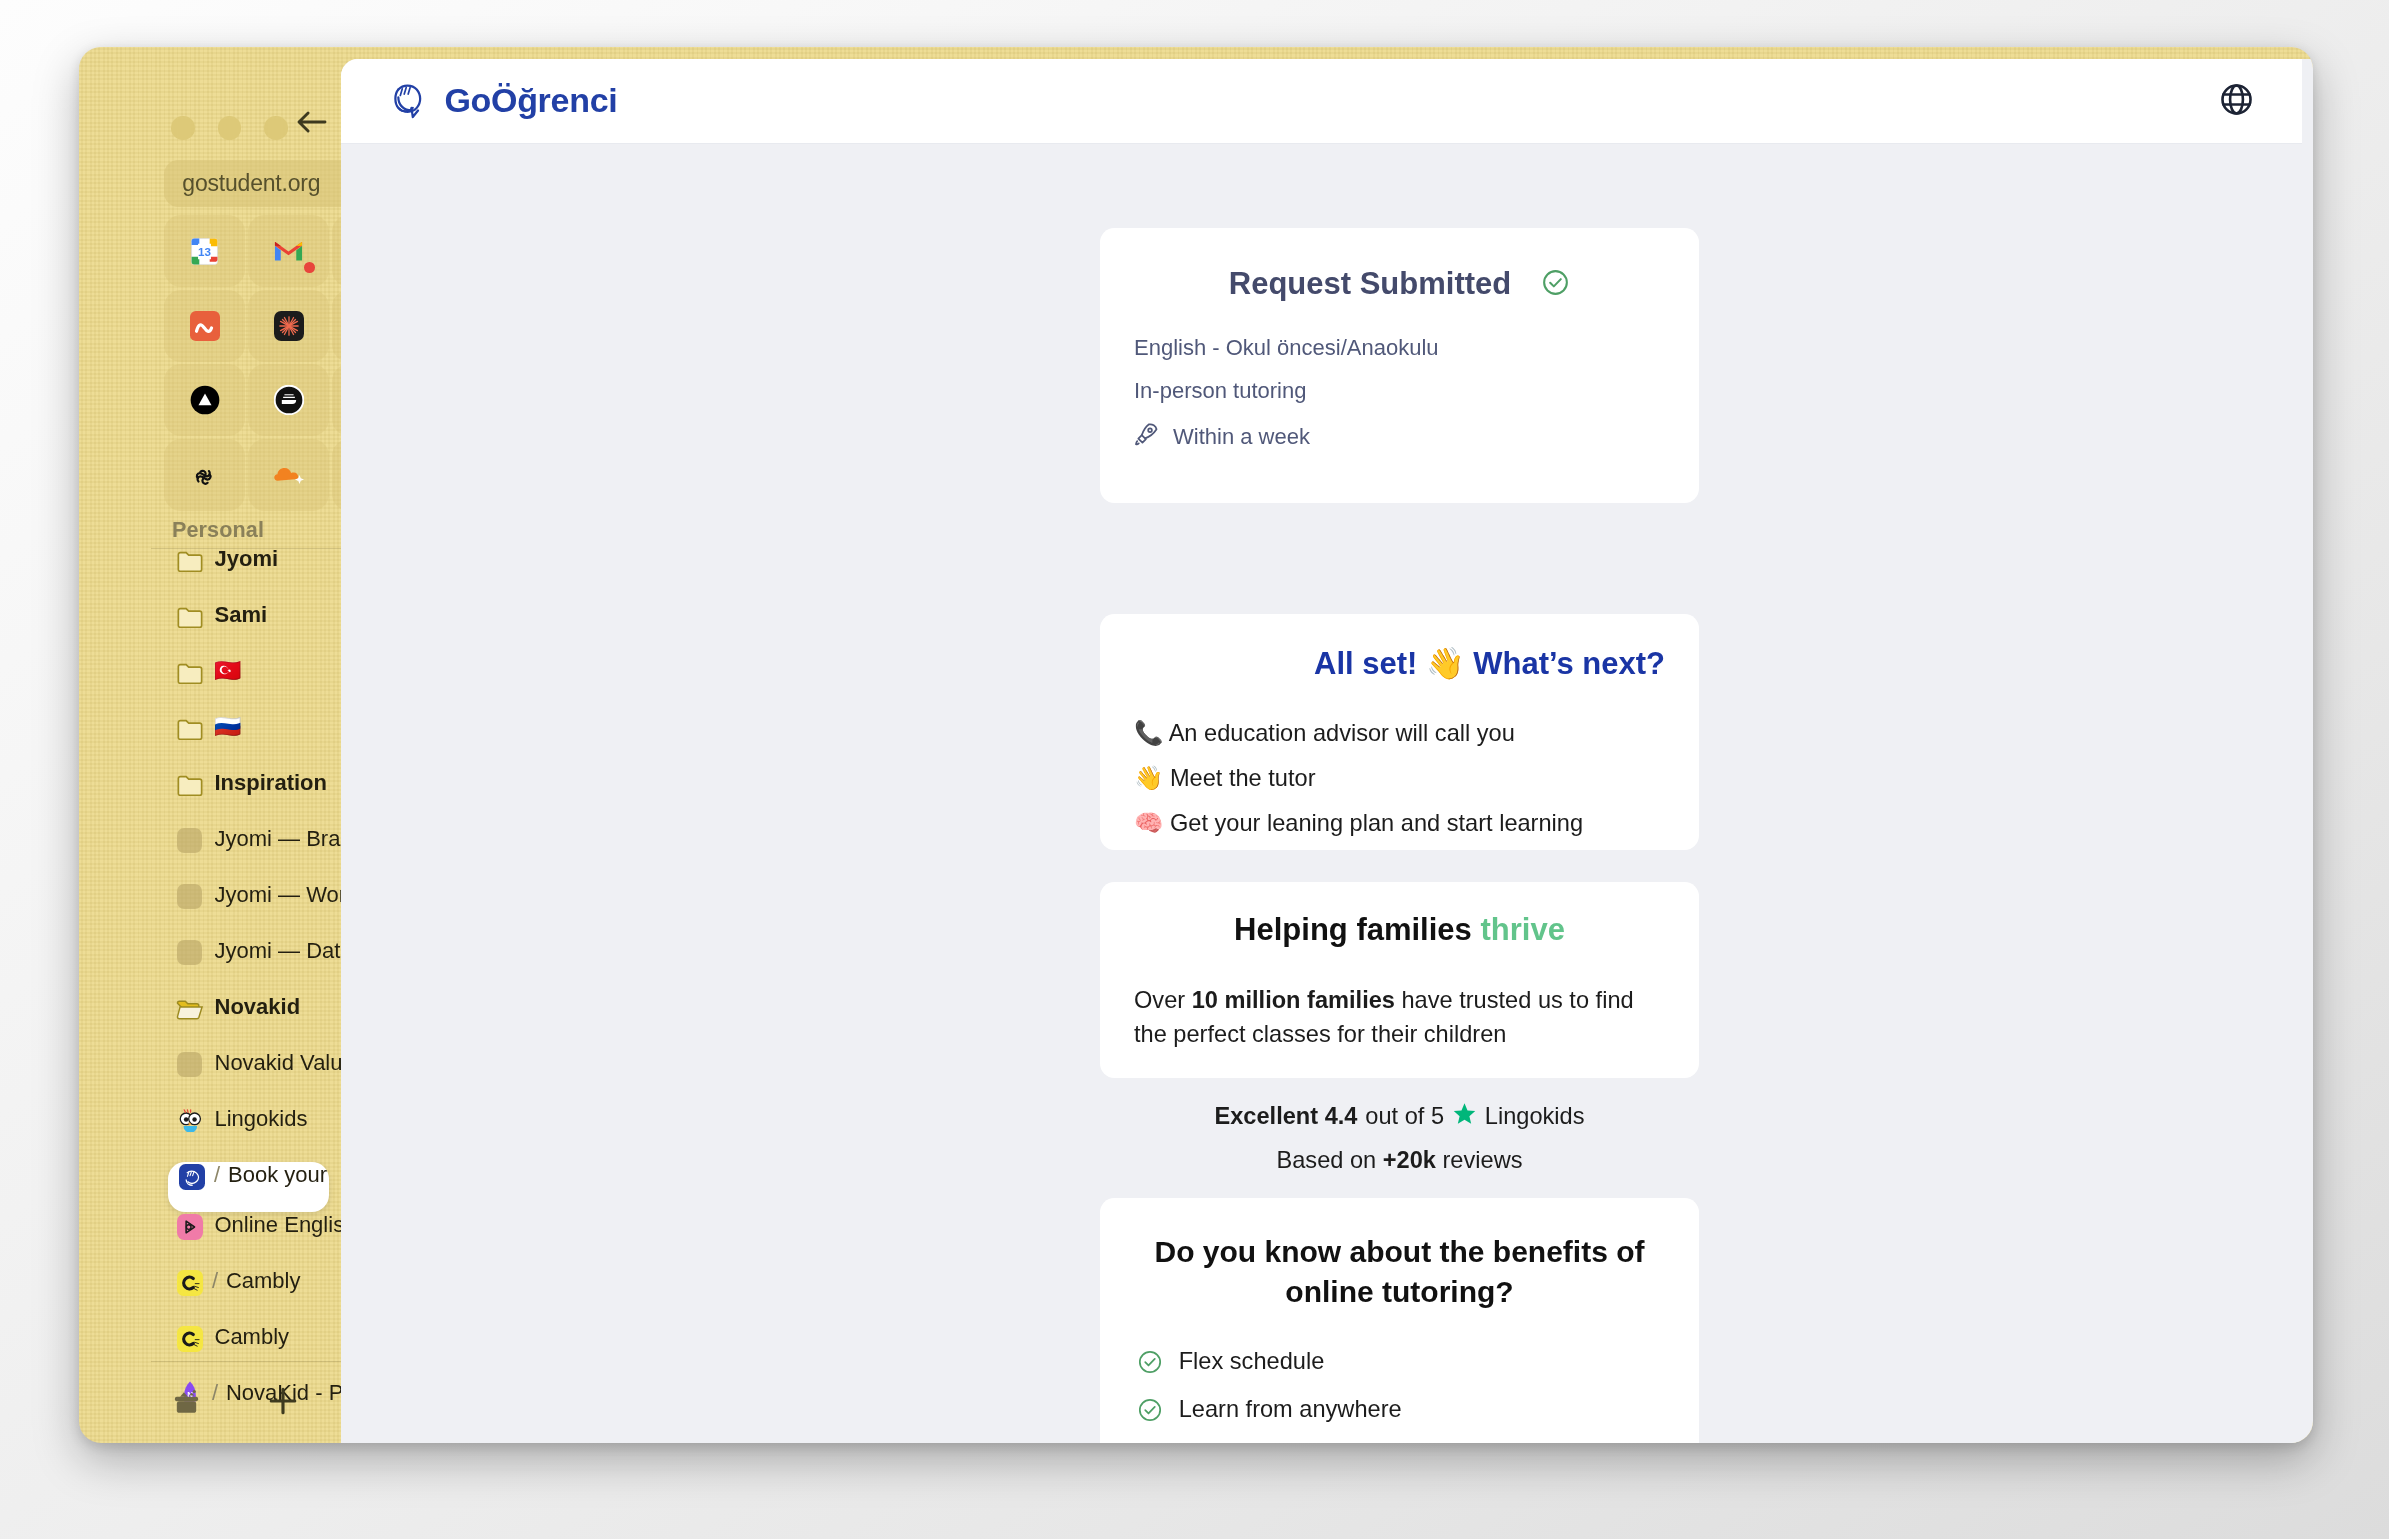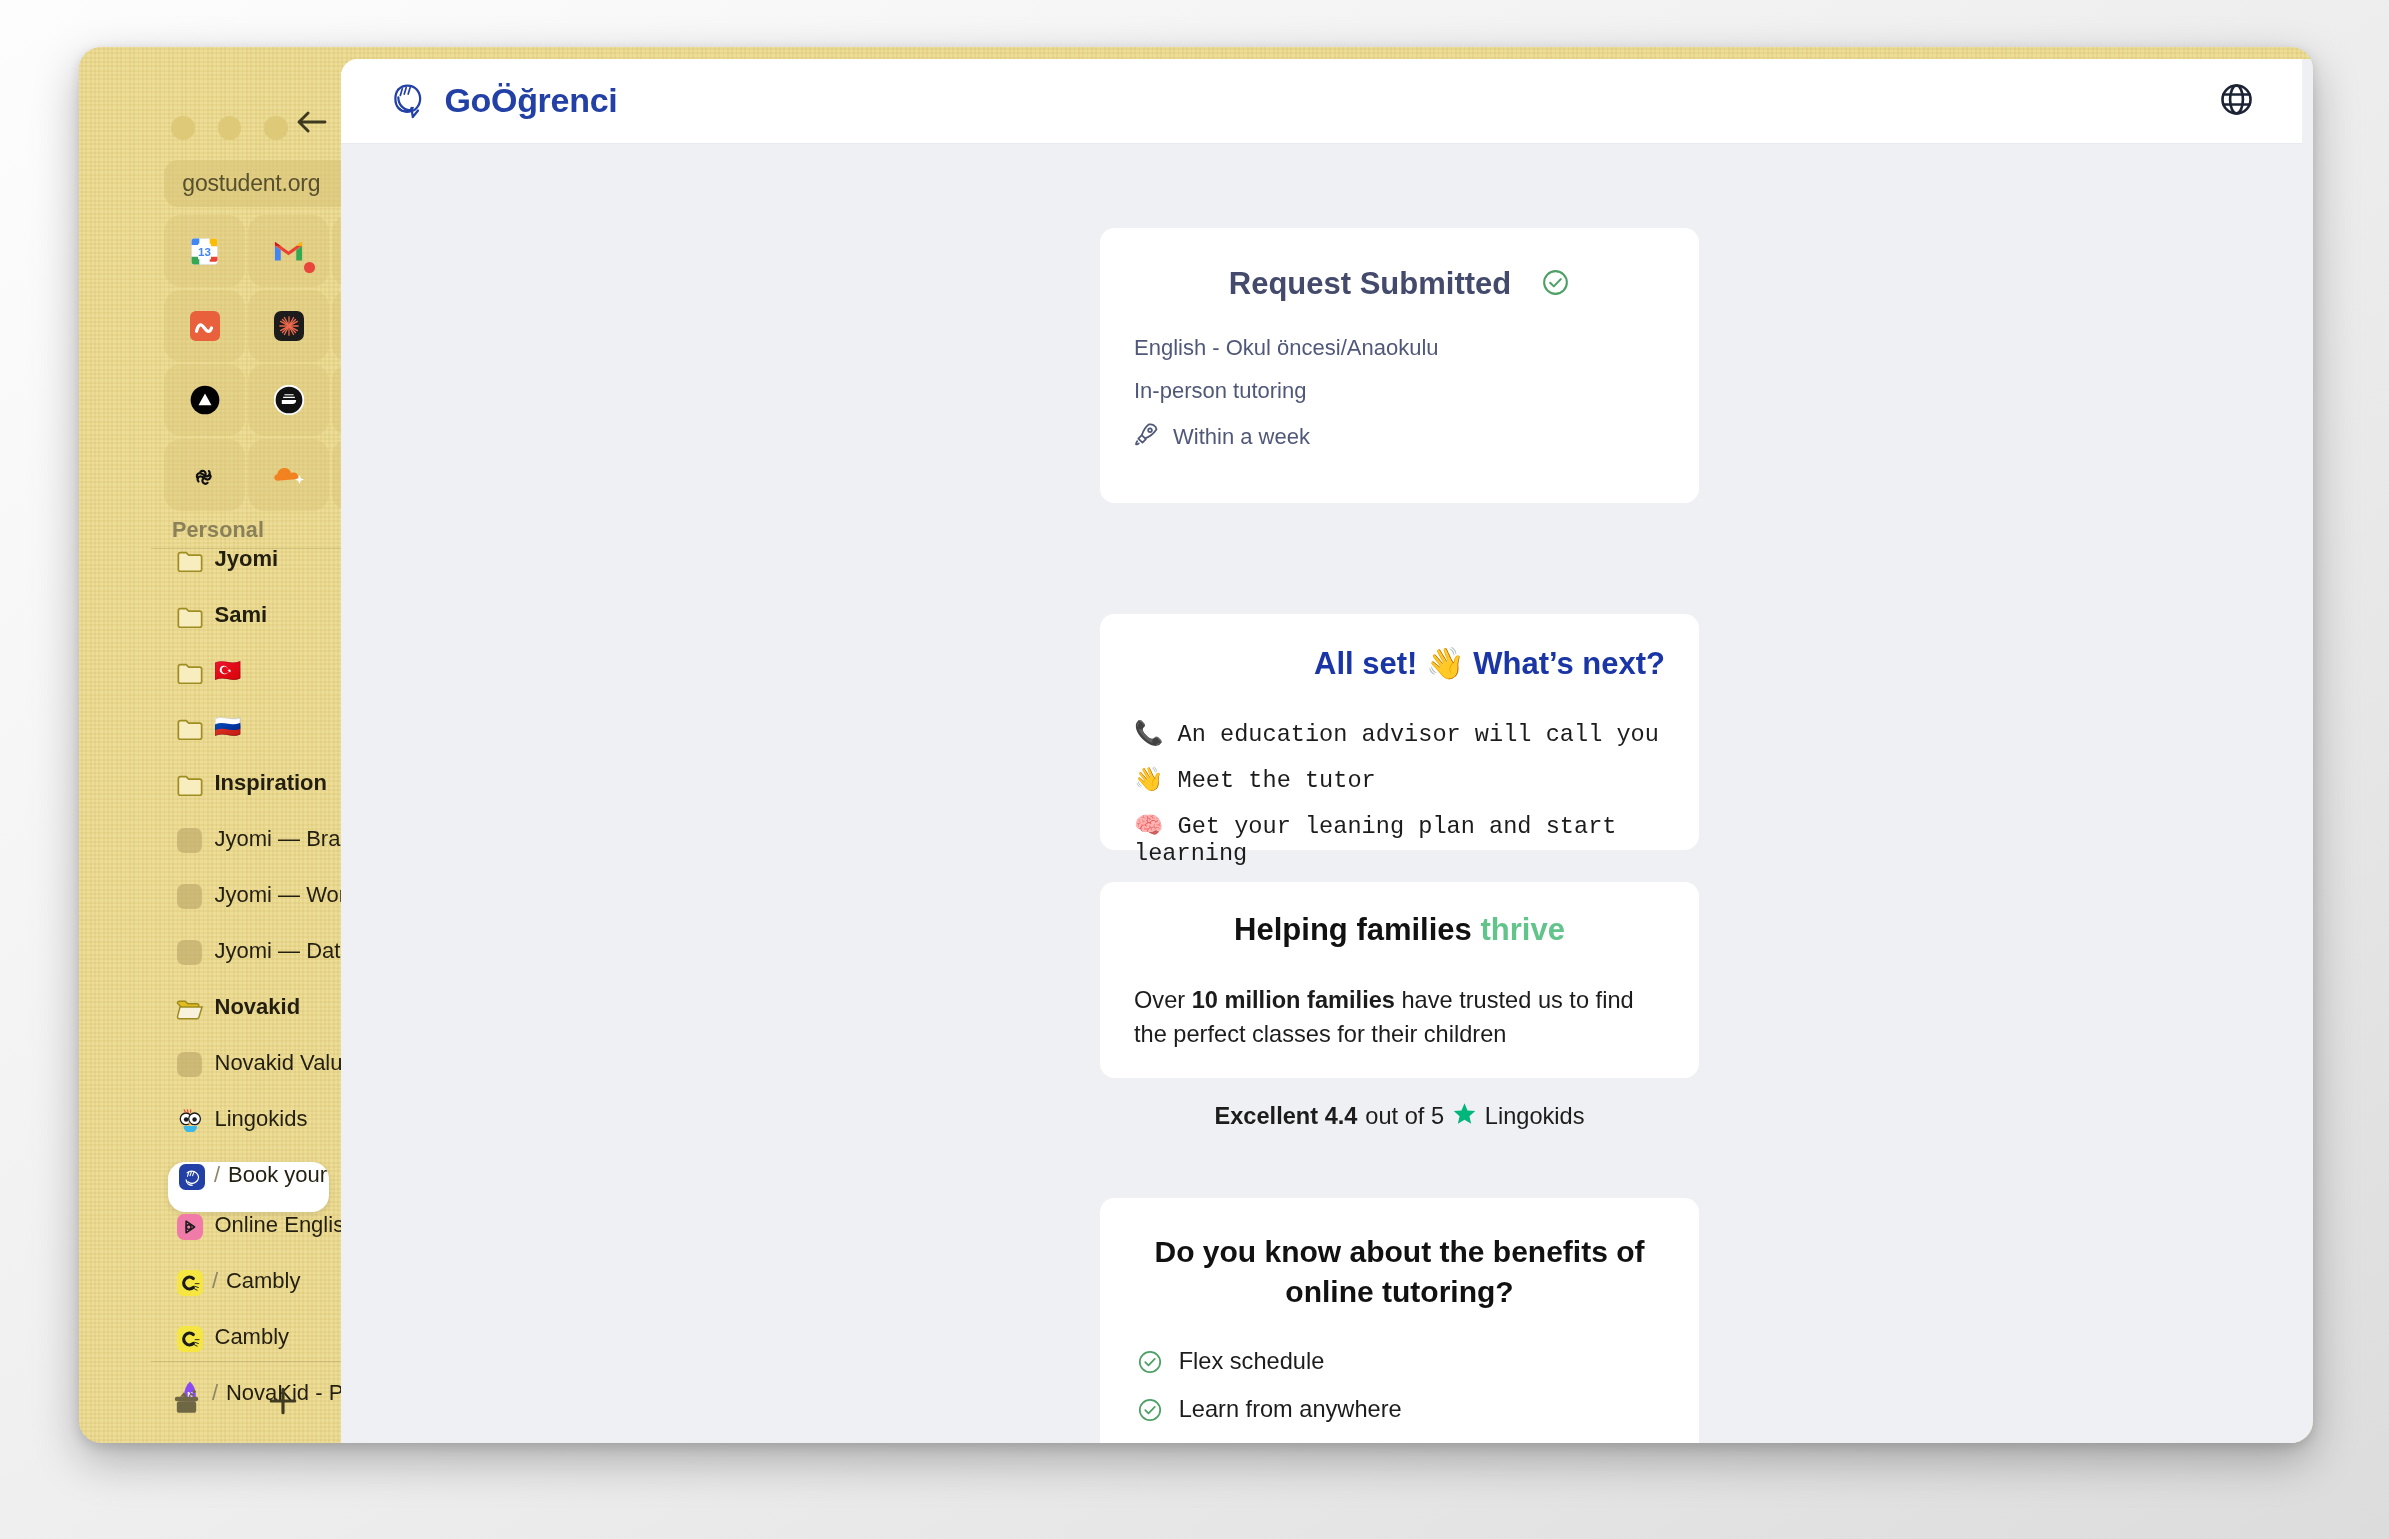--- a/index.html
+++ b/index.html
@@ -147,21 +147,21 @@
   .req-lines{margin-top:33px;}
   .req-line{font-size:22px;color:#505879;margin-bottom:17px;}
   .req-icoline{display:flex;align-items:center;gap:13px;font-size:22px;color:#505879;margin-bottom:14.4px;}
 
   
   #card-next{top:470px;height:236px;padding:31px 34px;}
   .next-title{
     text-align:right;font-size:31px;font-weight:bold;color:#1a35a5;
   }
   .next-list{margin-top:37px;}
-  .next-item{font-size:23.6px;color:#1c1c1c;margin-bottom:17px;display:flex;align-items:center;gap:9.2px;font-family:Liberation Mono, monospace;}
+  .next-item{font-size:23.6px;color:#1c1c1c;margin-bottom:17px;display:flex;align-items:center;gap:9.2px;}
 
   
   #card-thrive{top:738px;height:196px;padding:30px 34px;}
   .thrive-title{text-align:center;font-size:31px;font-weight:bold;color:#111;}
   .thrive-green{color:#62c48b;}
   .thrive-body{margin-top:35px;font-size:23.6px;color:#1c1c1c;line-height:1.45;}
   .thrive-body b{font-weight:bold;}
 
   
   .trustpilot{
@@ -634,20 +634,23 @@
       <div class="trustpilot">
         <div class="tp-line1">
           <b>Excellent 4.4</b>
           <span>out of 5</span>
           <span>
             <svg width="25" height="25" viewBox="0 0 24 24">
                 <path d="M12 2.2l2.9 6.9 7.4.6-5.6 4.9 1.7 7.2L12 17.9 5.6 21.8l1.7-7.2L1.7 9.7l7.4-.6z" fill="#00b67a"></path>
               </svg>
           </span>
           <span>Lingokids</span>
+        </div>
+        <div class="tp-line2">
+          <span>Based on </span><b>+20k</b><span> reviews</span>
         </div>
       </div>
 
       <div class="card" id="card-benefits">
         <div class="ben-title">Do you know about the benefits of online tutoring?</div>
         <div class="ben-list">
           <div class="ben-item">
             <span class="check-ico"><svg width="26" height="26" viewBox="0 0 24 24" fill="none" stroke="#4e9f65" stroke-width="1.6">
                   <circle cx="12" cy="12" r="9.4"></circle>
                   <path d="M7.6 12.2l3 3 5.8-6" stroke-linecap="round" stroke-linejoin="round"></path>

